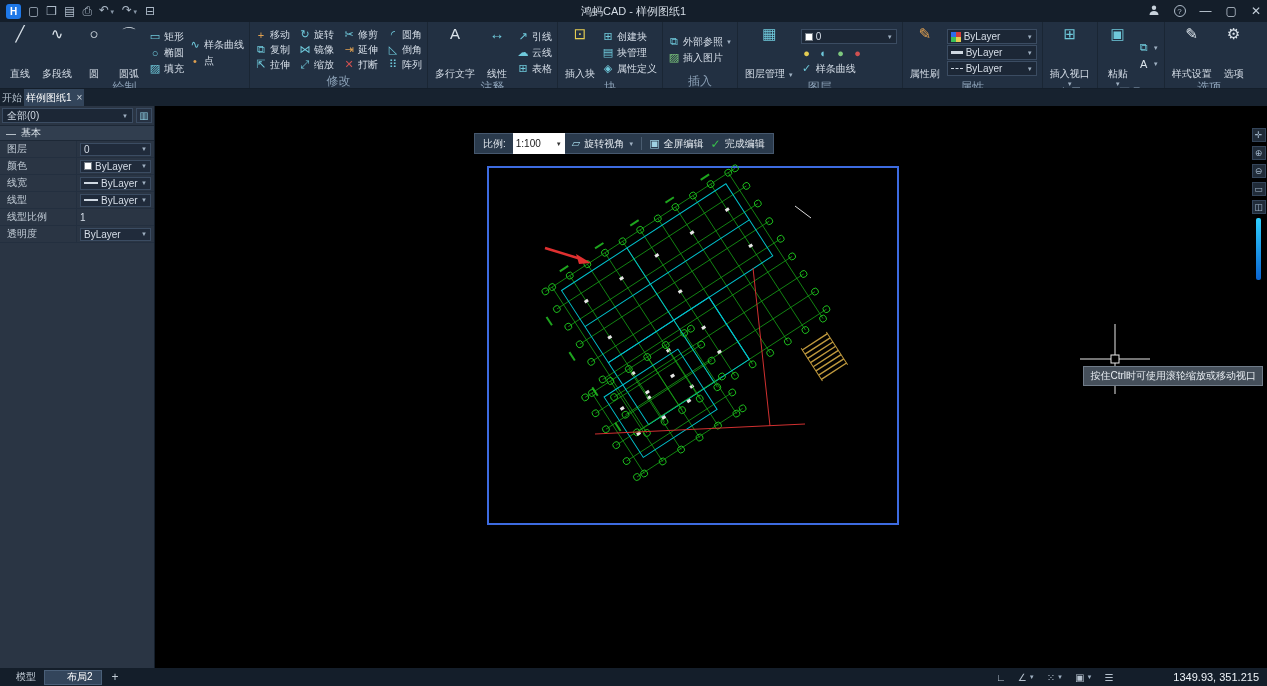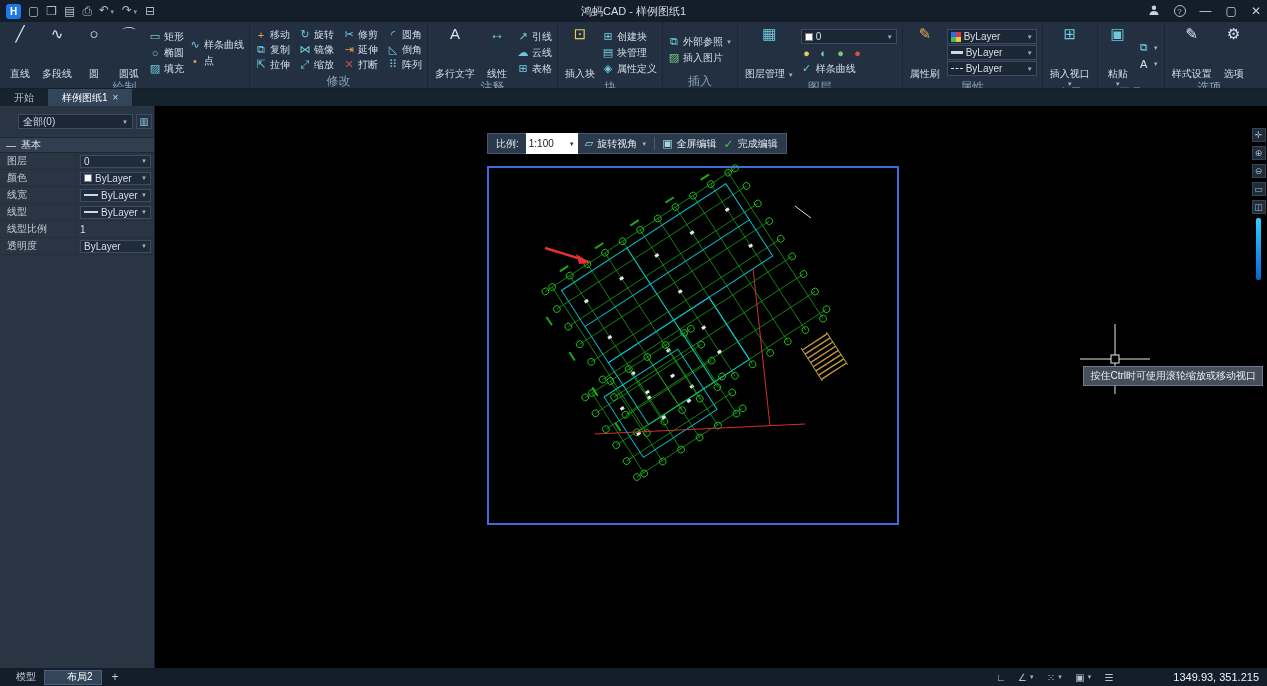--- a/index.html
+++ b/index.html
@@ -39,51 +39,51 @@
   .ddbox { display:flex; align-items:center; gap:3px; background:#1c2736; border:1px solid #3b4c62; height:15px;
     padding:0 3px; font-size:10px; color:#d6dee8; white-space:nowrap; }
   .ddbox .grow { flex:1; }
   .swatch-w { width:8px; height:8px; background:#fff; border:1px solid #77808a; }
   .clr-grid { width:10px; height:10px; background:conic-gradient(#d23b3b 0 25%, #e4cc52 0 50%, #3bbf58 0 75%, #2d6bec 0); }
   .lw-ic { width:12px; height:3px; background:#cfd8e2; }
   .lt-ic { width:12px; height:0; border-top:1px dashed #cfd8e2; }
 
   
   .tabstrip { height:17px; flex:0 0 17px; background:#17222f; display:flex; align-items:stretch; }
-  .dtab { display:flex; align-items:center; gap:5px; padding:0 14px; font-size:10px; color:#b4c0cc; }
+  .dtab { display:flex; align-items:center; gap:5px; padding:0 2px; font-size:10px; color:#b4c0cc; }
   .dtab.active { background:#33455b; color:#fff; }
   .dtab .close { font-size:10px; color:#cdd6df; }
 
   
   .middle { flex:1; display:flex; min-height:0; }
 
   
   .panel { width:155px; flex:0 0 155px; background:#2a3544; border-right:1px solid #141e2a; display:flex; flex-direction:column; }
-  .panel-head { display:flex; align-items:center; gap:3px; padding:8px 2px;margin-left:16px; }
+  .panel-head { display:flex; align-items:center; gap:3px; padding:2px 2px; }
   .filter-dd { flex:1; display:flex; align-items:center; background:#1c2736; border:1px solid #3b4c62; height:15px;
     padding:0 4px; font-size:10px; }
   .filter-dd .grow { flex:1; }
   .panel-head .hbtn { width:16px; height:15px; border:1px solid #3b4c62; background:#263142; color:#8fd0e4;
     font-size:10px; display:flex; align-items:center; justify-content:center; }
   .sect { height:16px; display:flex; align-items:center; gap:5px; padding:0 6px; font-size:10px; color:#dbe3ea;
     background:#313e4f; border-top:1px solid #1d2836; border-bottom:1px solid #1d2836; }
   .prow { height:17px; display:grid; grid-template-columns:76px 1fr; border-bottom:1px solid #232f3f; }
   .prow .pl { display:flex; align-items:center; padding-left:7px; font-size:10px; color:#c2ccd6; }
   .prow .pv { display:flex; align-items:center; gap:3px; font-size:10px; color:#d6dee8;
     border-left:1px solid #232f3f; padding:0 3px; }
   .pv .vbox { flex:1; height:13px; display:flex; align-items:center; gap:3px; background:#202b3b;
     border:1px solid #3b4c62; padding:0 3px; }
   .pv .grow { flex:1; }
   .lw-mini { width:14px; height:2px; background:#cfd8e2; }
 
   
   .canvas { flex:1; position:relative; background:#000; min-width:0; }
   .canvas svg { position:absolute; left:0; top:0; }
 
-  .float-bar { position:absolute; left:332px; top:27px; height:21px; background:#2a3a4c; border:1px solid #46586e;
+  .float-bar { position:absolute; left:319px; top:27px; height:21px; background:#2a3a4c; border:1px solid #46586e;
     display:flex; align-items:center; gap:7px; padding:0 8px; font-size:10px; color:#e2e8ee; z-index:5; }
   .scale-dd { display:flex; align-items:center; gap:4px; background:#fff; color:#1a1a1a; height:21px; padding:0 3px;
     min-width:52px; font-size:10px; }
   .scale-dd .dcaret { font-size:6px; color:#333; margin-left:auto; }
   .fb-sep { width:1px; height:13px; background:#4a5c70; }
   .fb-item { display:flex; align-items:center; gap:4px; }
   .fb-item .ic { color:#9fd2e2; font-size:11px; }
   .check { color:#39c24d; font-weight:bold; font-size:12px; }
 
   .tooltip { position:absolute; right:4px; top:260px; background:#454f5a; border:1px solid #707c89; color:#e8edf2;

